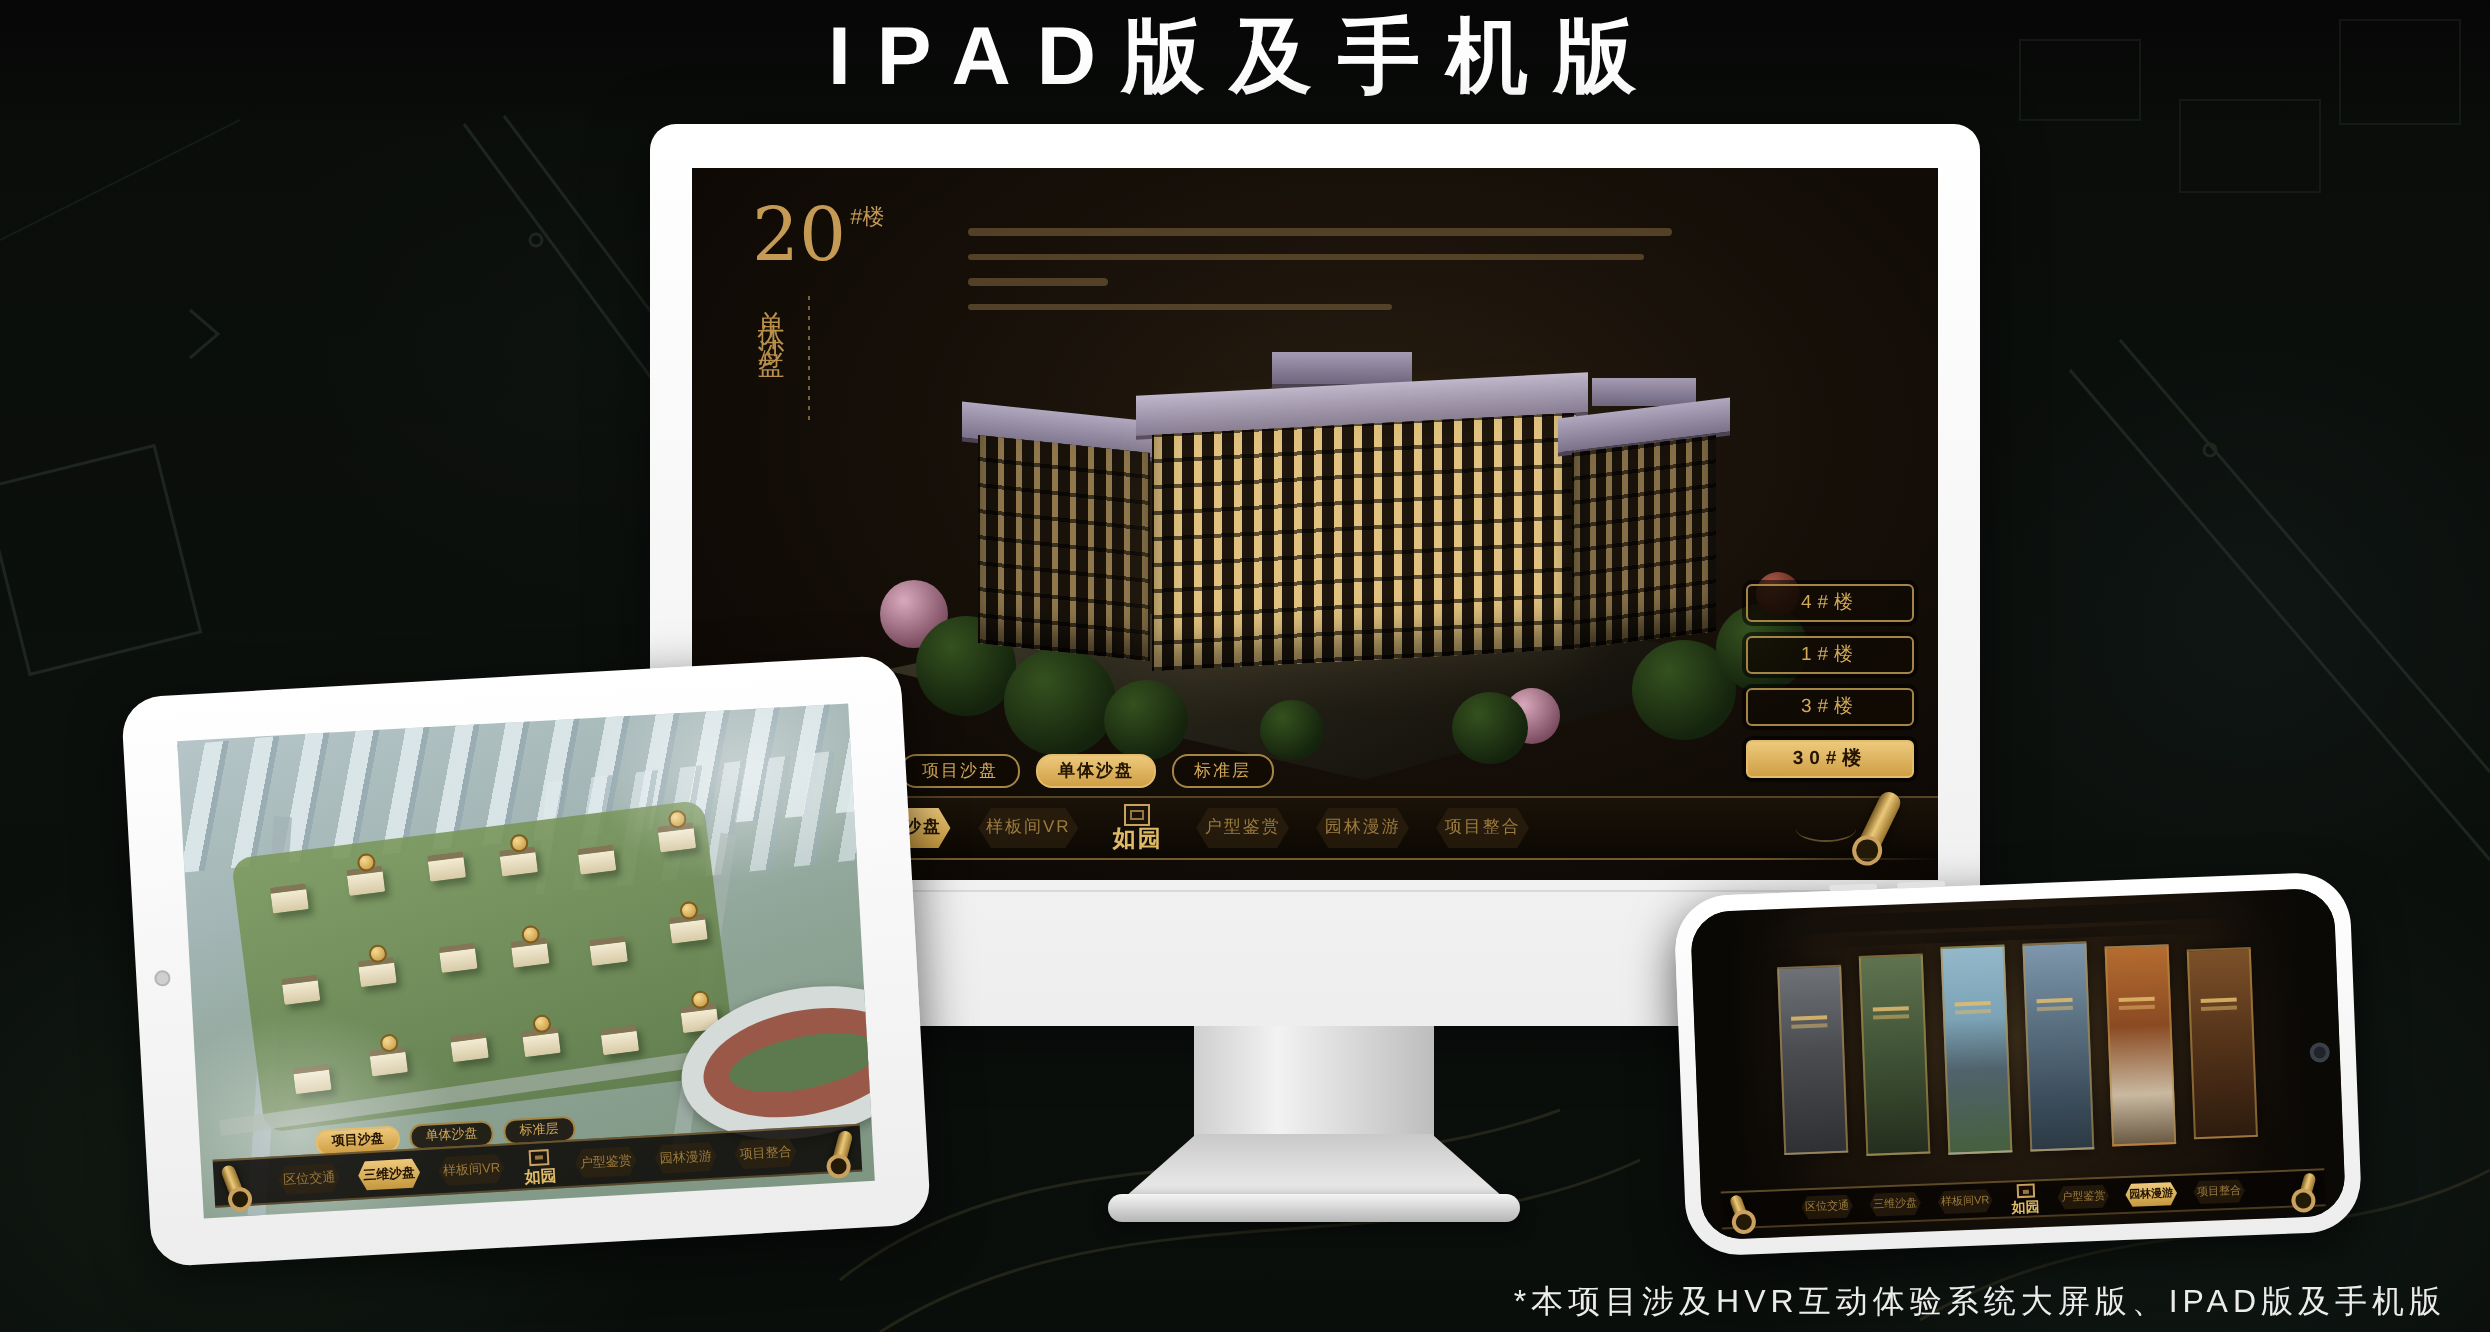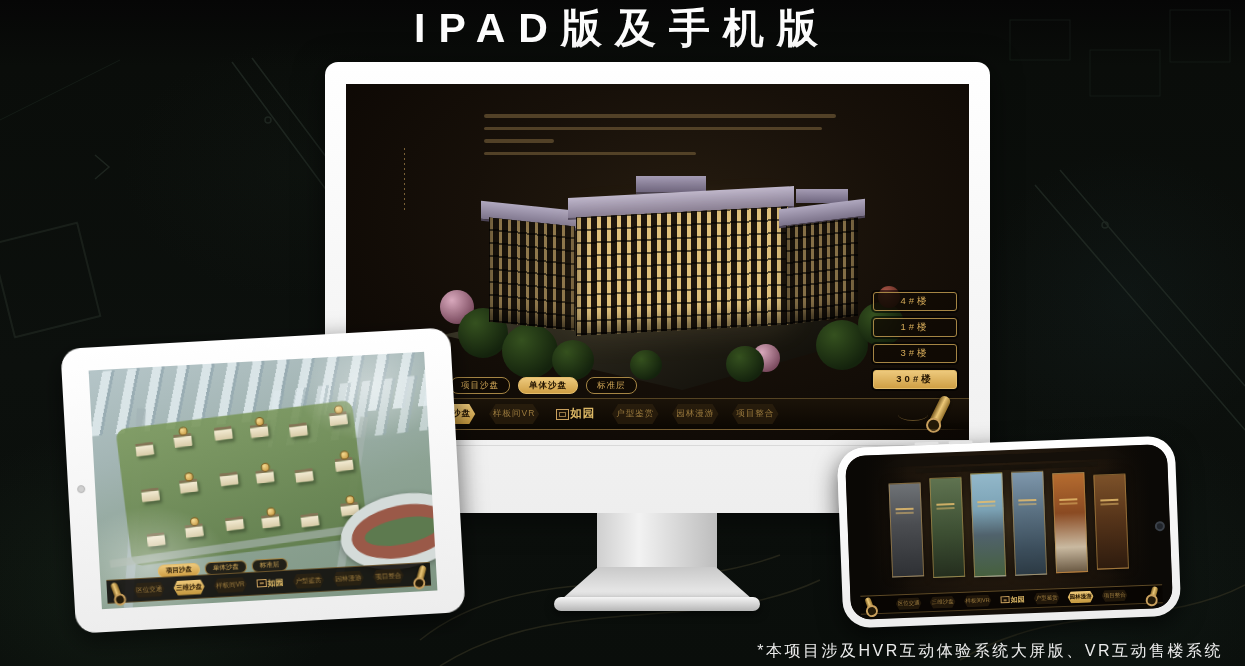--- a/index.html
+++ b/index.html
@@ -24,21 +24,21 @@
 
   
   .pill{display:inline-flex;align-items:center;justify-content:center;
     border:1px solid #a58544;border-radius:8px;background:rgba(16,10,4,.85);
     color:#d3a958;white-space:nowrap;}
   .pill.active{background:linear-gradient(180deg,#edc97c,#cf9f45);color:#241502;border-color:#e3bd6c;font-weight:bold;}
   .nitem{position:relative;display:inline-block;white-space:nowrap;color:#9c7b3e;
     background:rgba(52,38,16,.55);
     clip-path:polygon(7% 50%,18% 0,82% 0,93% 50%,82% 100%,18% 100%);}
   .nitem.active{background:linear-gradient(180deg,#eec97a,#c2963c);color:#221402;font-weight:bold;}
-  .nav-logo{display:flex;flex-direction:row;align-items:center;gap:1px;}
+  .nav-logo{display:flex;flex-direction:column;align-items:center;gap:1px;}
   .seal{border:1px solid #caa15e;background:rgba(30,20,8,.6);position:relative;}
   .seal::before{content:"";position:absolute;inset:2px;border:1px solid rgba(202,161,94,.7);}
   .logo-text{font-family:"DejaVu Serif","Liberation Serif",serif;color:#deb966;font-weight:bold;line-height:1;}
   .handle{position:relative;border-radius:4px;
     background:linear-gradient(90deg,#7a5c22,#ecc878 45%,#96732c);
     box-shadow:0 1px 3px rgba(0,0,0,.7);}
   .handle::after{content:"";position:absolute;bottom:-5px;left:50%;transform:translateX(-50%);
     width:8px;height:8px;border-radius:50%;border:2px solid #caa15e;background:#241a08;}
 
   
@@ -223,20 +223,24 @@
   </svg>
 </div>
 
 <div class="page-title">IPAD版及手机版</div>
 
 <div id="monitor" class="abs">
   <div class="m-frame">
     <div class="m-screen">
       <div class="ui">
 
+        <div class="abs blk">
+          <span class="blk-num">20</span><span class="blk-suffix">#楼</span>
+          <div class="blk-sub">单体沙盘</div>
+        </div>
         <div class="abs blk-en"></div>
 
         <div class="abs desc">
           <b style="width:352px"></b>
             <b style="width:338px"></b>
             <b style="width:70px"></b>
             <b style="width:212px"></b>
         </div>
 
         <div class="abs scene">
@@ -387,13 +391,13 @@
       </span>
       <span class="nitem">户型鉴赏</span>
       <span class="nitem active">园林漫游</span>
       <span class="nitem">项目整合</span>
       <span class="spacer"></span>
       <span class="handle h-right"></span>
     </div>
   </div>
 </div>
 
-<div class="footnote">*本项目涉及HVR互动体验系统大屏版、VR互动售楼系统</div>
+<div class="footnote">*本项目涉及HVR互动体验系统大屏版、IPAD版及手机版</div>
 
 </body></html>

